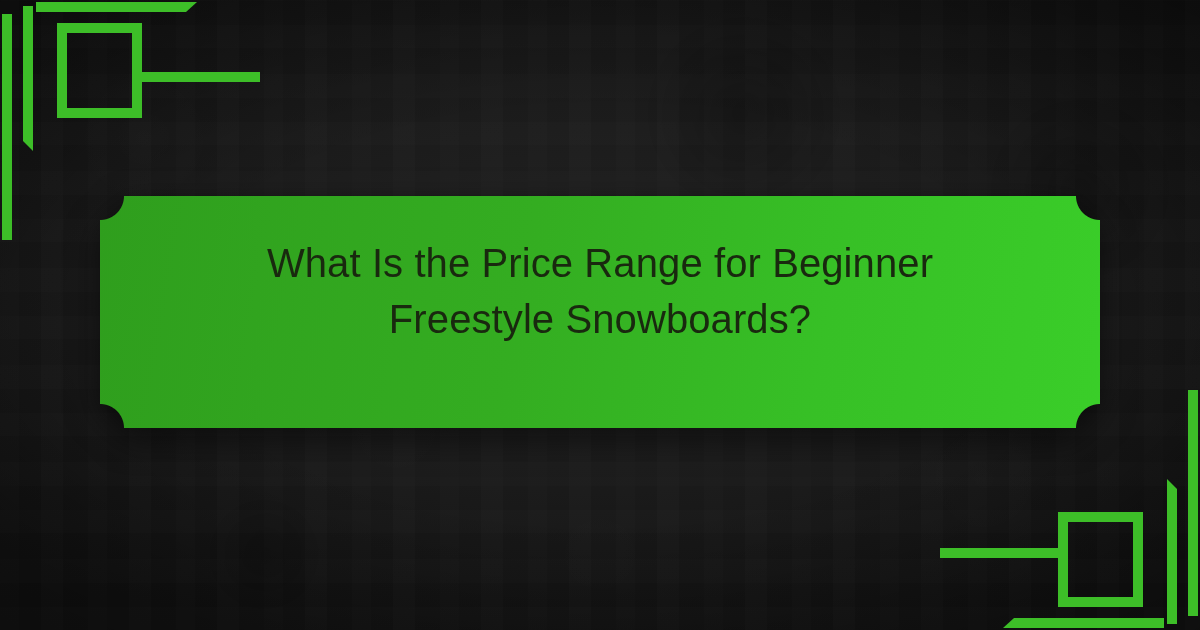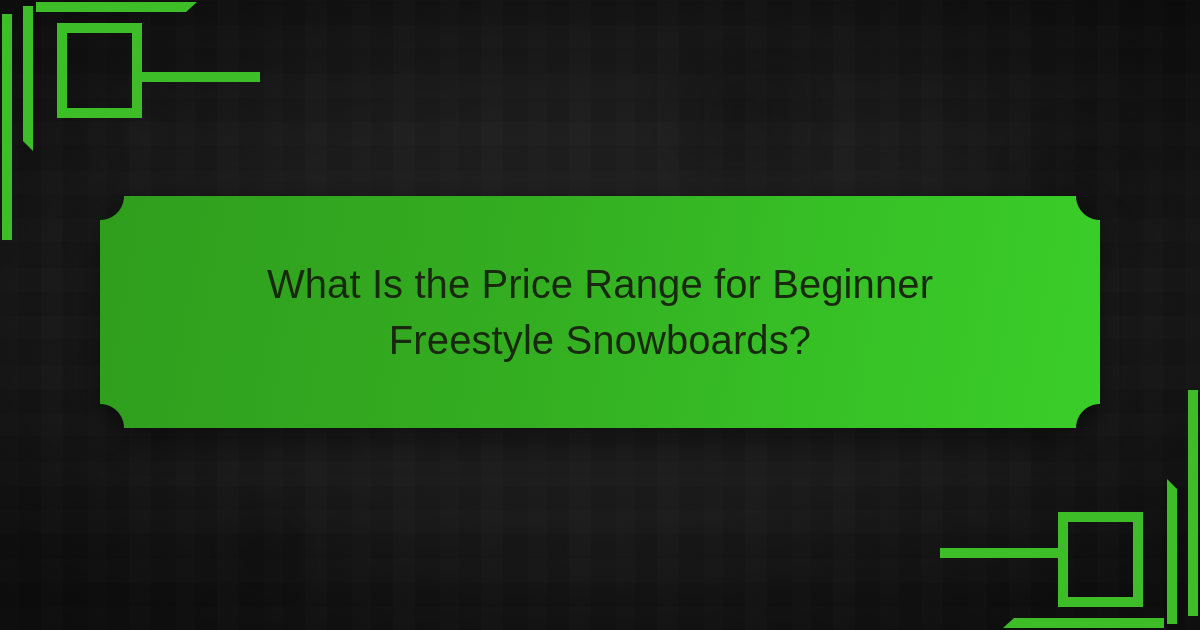--- a/index.html
+++ b/index.html
@@ -104,21 +104,21 @@
                 radial-gradient(circle 24px at 100% 0%, transparent 0 23.5px, #000 24.5px),
                 radial-gradient(circle 24px at 0% 100%, transparent 0 23.5px, #000 24.5px),
                 radial-gradient(circle 24px at 100% 100%, transparent 0 23.5px, #000 24.5px);
     mask-composite: intersect;
   }
 
   .banner-inner {
     position: absolute;
     inset: 0;
     display: flex;
-    align-items: center;
+    align-items: flex-start;
     justify-content: center;
     padding: 12px 72px;
     box-sizing: border-box;
   }
 
   .banner-title {
     color: #19290f;
     font-size: 40px;
     line-height: 56px;
     font-weight: 400;

